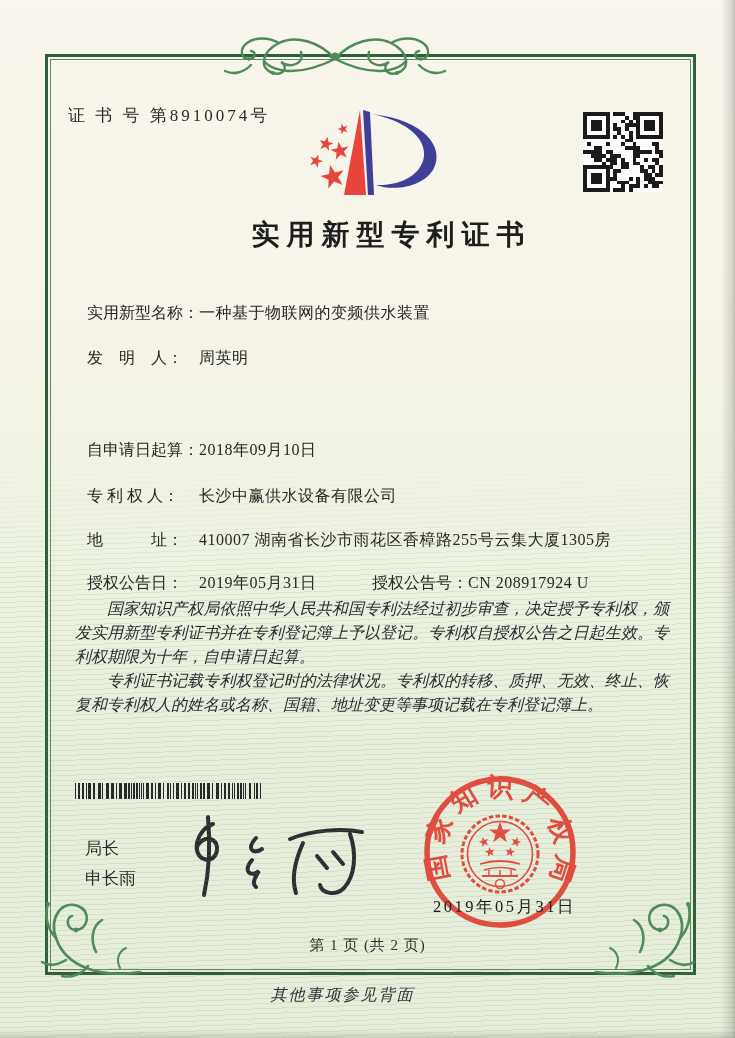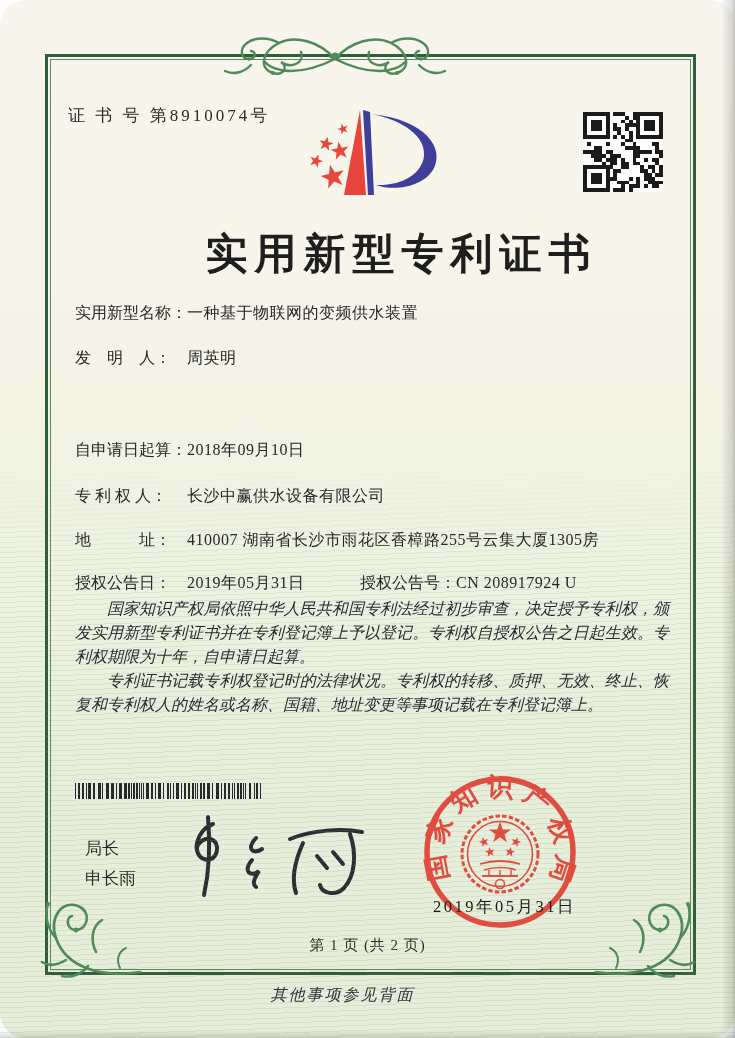--- a/index.html
+++ b/index.html
@@ -1,42 +1,42 @@
 <!DOCTYPE html>
 <html><head>
 <meta charset="utf-8">
 <style>
   html,body{margin:0;padding:0;}
   body{width:735px;height:1038px;overflow:hidden;position:relative;
        font-family:"Liberation Serif","DejaVu Serif",serif;}
   .photo{position:absolute;inset:0;
-    background:linear-gradient(180deg,#f8f5ec 0%,#f7f4e9 28%,#eef2e2 52%,#e7eedb 75%,#e6eddb 100%);border-radius:25px;}
+    background:linear-gradient(180deg,#f8f5ec 0%,#f7f4e9 28%,#eef2e2 52%,#e7eedb 75%,#e6eddb 100%);}
   
   .wave{position:absolute;left:0;right:0;top:44%;bottom:0;pointer-events:none;
     background:repeating-linear-gradient(178deg, rgba(122,162,112,0.16) 0 1px, rgba(0,0,0,0) 1px 5px);
     -webkit-mask-image:linear-gradient(180deg,transparent 0,#000 22%);
     mask-image:linear-gradient(180deg,transparent 0,#000 22%);}
   .edge-right{position:absolute;top:0;bottom:0;right:0;width:14px;pointer-events:none;
     background:linear-gradient(90deg,rgba(0,0,0,0) 0,rgba(120,120,110,0.28) 85%,rgba(90,90,85,0.4) 100%);}
   .edge-bottom{position:absolute;left:0;right:0;bottom:0;height:8px;pointer-events:none;
     background:linear-gradient(180deg,rgba(0,0,0,0),rgba(110,110,100,0.25));}
 
   .frame-outer{position:absolute;left:45px;top:54px;width:645px;height:915px;
     border:3px solid #2e5f3a;}
   .frame-inner{position:absolute;inset:2px;border:1px solid #5d8a62;}
 
   .cert-no{position:absolute;left:68px;top:104px;font-size:17px;letter-spacing:3px;color:#2b2b2b;}
 
   .logo{position:absolute;left:288px;top:98px;width:170px;height:106px;}
   .qr{position:absolute;left:583px;top:112px;width:80px;height:80px;background:#fdfdfb;}
 
   .title{position:absolute;left:45px;top:208px;width:645px;text-align:center;
-    font-size:42px;font-weight:bold;letter-spacing:7px;color:#1e1e1e;margin:18px;padding-left:16px;}
-
-  .row{position:absolute;left:75px;width:600px;font-size:16px;color:#262626;white-space:nowrap;}
+    font-size:28px;font-weight:bold;letter-spacing:7px;color:#1e1e1e;margin:8px;padding-left:16px;}
+
+  .row{position:absolute;left:87px;width:600px;font-size:16px;color:#262626;white-space:nowrap;}
   .row .lbl{display:inline-block;min-width:112px;}
   .row .val{letter-spacing:0.5px;}
   .grant-pair{position:absolute;left:285px;top:0;}
 
   .body-text{position:absolute;left:75px;top:597px;width:594px;font-size:16px;line-height:24px;
     color:#23282e;font-style:italic;text-align:justify;}
   .body-text p{margin:0;text-indent:2em;}
 
   .barcode{position:absolute;left:75px;top:783px;width:190px;height:16px;}
 

